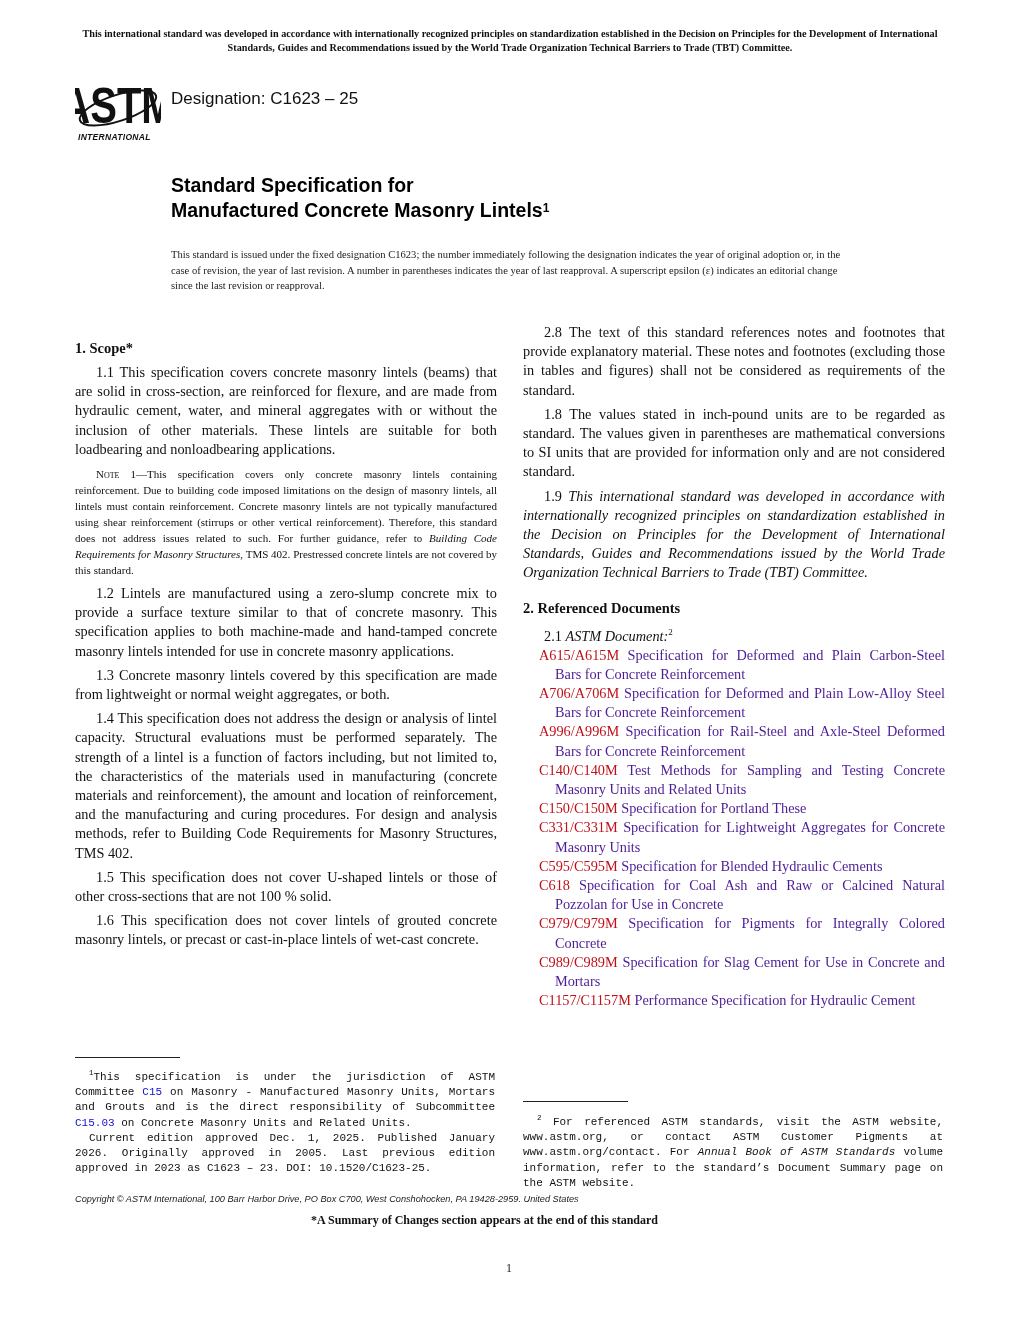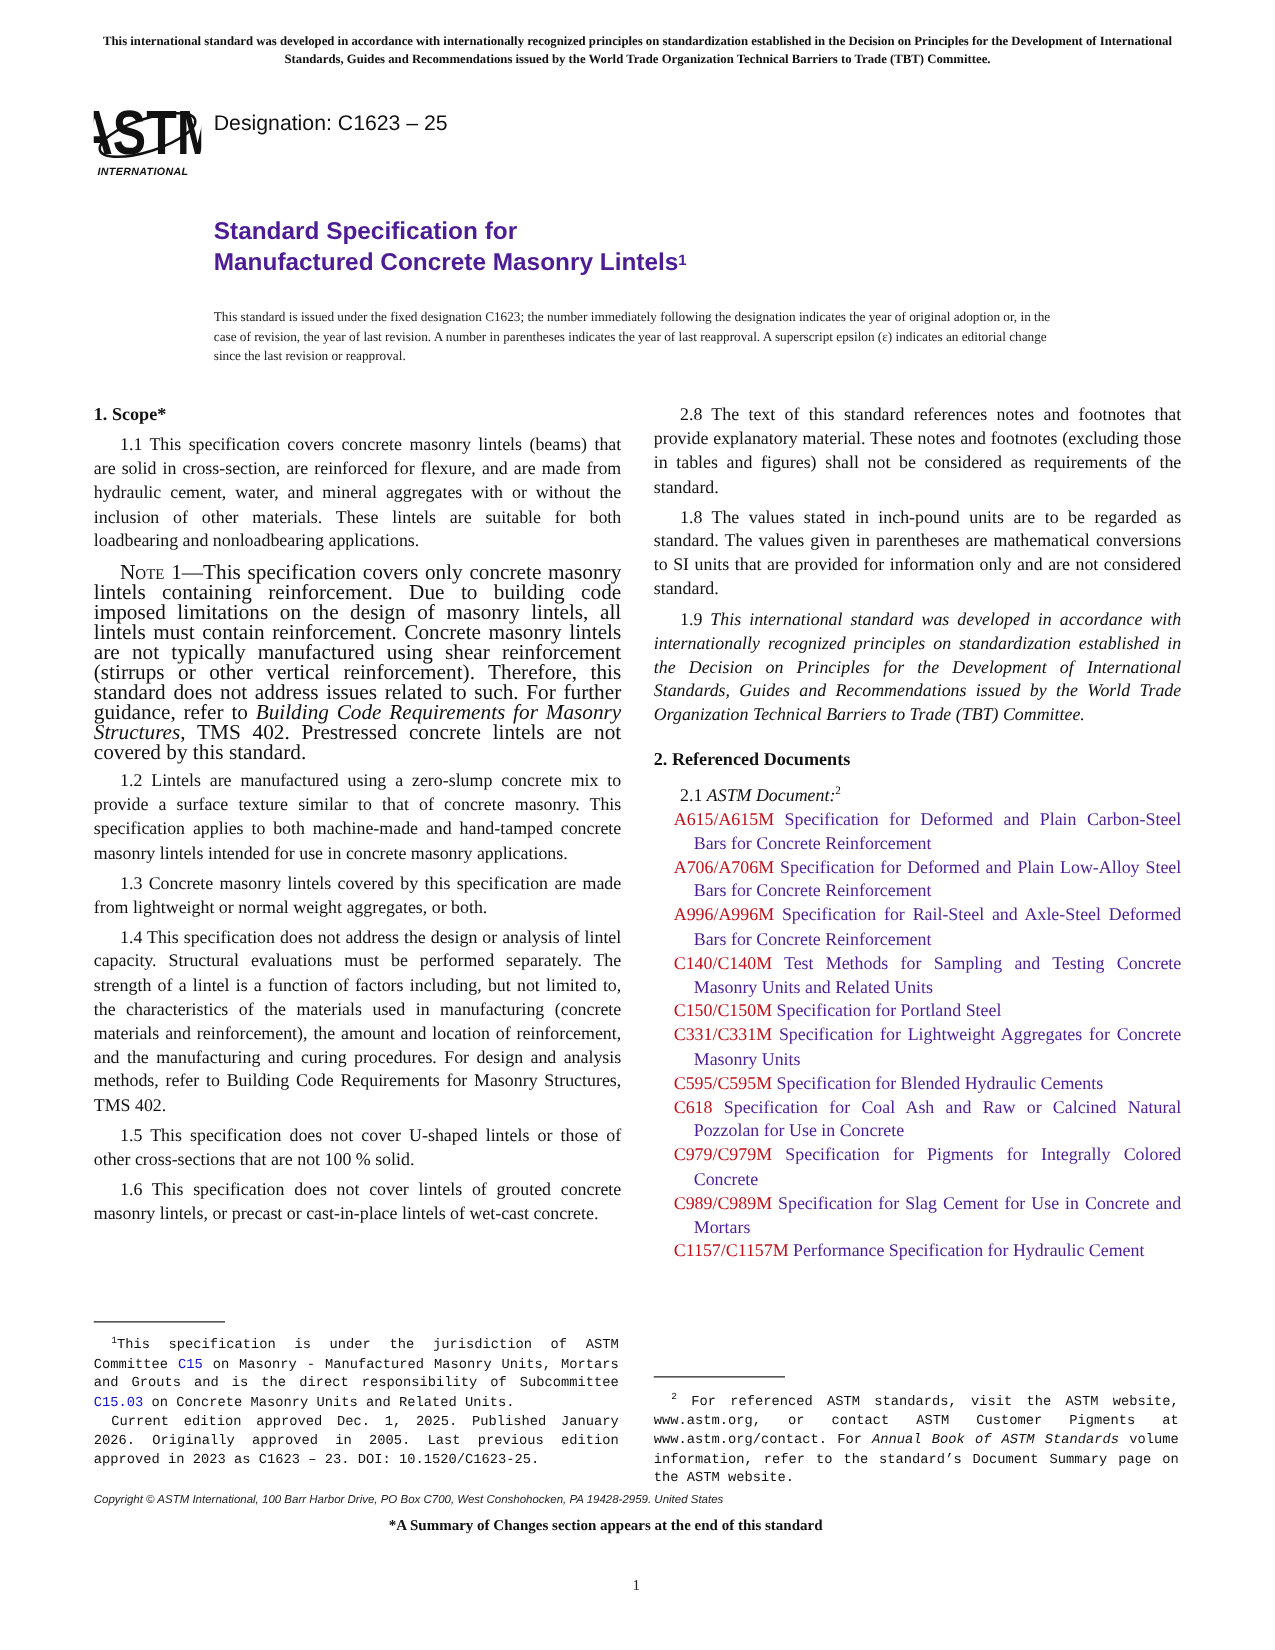--- a/index.html
+++ b/index.html
@@ -16,36 +16,36 @@
     position: absolute; left: 78px; top: 132px; font-family: "Liberation Sans", sans-serif;
     font-size: 8.5px; font-weight: bold; font-style: italic; letter-spacing: 0.3px; color: #111;
   }
   .designation {
     position: absolute; left: 171px; top: 89px;
     font-family: "Liberation Sans", sans-serif; font-size: 17px; font-weight: normal; color: #111;
   }
   .title {
     position: absolute; left: 171px; top: 173px;
     font-family: "Liberation Sans", sans-serif; font-size: 19.5px; font-weight: bold;
-    line-height: 25px; color: #4c1d95;
+    line-height: 25px; color: #000000;
   }
   .title sup { font-size: 12px; vertical-align: top; position: relative; top: -2px; }
 
   .issued {
     position: absolute; left: 171px; top: 247px; width: 680px;
     font-family: "Liberation Serif", serif; font-size: 10.6px; line-height: 15.5px; color: #222;
   }
 
   .col { position: absolute; top: 323px; width: 422px; font-family: "Liberation Serif", serif; color: #111; }
   .col-left { left: 75px; }
   .col-right { left: 523px; }
 
-  .section-head { font-weight: bold; font-size: 14.5px; line-height: 19px; margin: 0 0 5px 0; }
+  .section-head { font-weight: bold; font-size: 14.5px; line-height: 19px; margin: 16px 0 5px 0; }
   .para { font-size: 14.3px; line-height: 19.2px; text-align: justify; text-indent: 21px; margin: 0 0 5px 0; }
-  .note { font-size: 17px; line-height: 16px; text-align: justify; text-indent: 21px; margin: 7px 0 6px 0; }
+  .note { font-size: 11px; line-height: 16px; text-align: justify; text-indent: 21px; margin: 7px 0 6px 0; }
   .note .small-caps { font-variant: small-caps; }
   .ital { font-style: italic; }
 
   .ref-list { margin: 0; padding: 0; list-style: none; }
   .ref-item { font-size: 14.3px; line-height: 19.2px; padding-left: 32px; text-indent: -16px; margin: 0; text-align: justify; }
   .ref-code { color: #c0101a; }
   .ref-title { color: #4c1d95; }
   .sub-head { font-size: 14.3px; line-height: 19.2px; text-indent: 21px; margin: 0; }
   .sub-head sup { font-size: 9px; }
 
@@ -104,21 +104,21 @@
   <p class="para">1.8 The values stated in inch-pound units are to be regarded as standard. The values given in parentheses are mathematical conversions to SI units that are provided for information only and are not considered standard.</p>
   <p class="para"><span>1.9 </span><span class="ital">This international standard was developed in accordance with internationally recognized principles on standardization established in the Decision on Principles for the Development of International Standards, Guides and Recommendations issued by the World Trade Organization Technical Barriers to Trade (TBT) Committee.</span></p>
 
   <div class="section-head" style="margin-top:16px">2.  Referenced Documents</div>
   <p class="sub-head"><span>2.1 </span><span class="ital">ASTM Document:</span><sup>2</sup></p>
   <ul class="ref-list">
     <li class="ref-item"><span class="ref-code">A615/A615M</span> <span class="ref-title">Specification for Deformed and Plain Carbon-Steel Bars for Concrete Reinforcement</span></li>
     <li class="ref-item"><span class="ref-code">A706/A706M</span> <span class="ref-title">Specification for Deformed and Plain Low-Alloy Steel Bars for Concrete Reinforcement</span></li>
     <li class="ref-item"><span class="ref-code">A996/A996M</span> <span class="ref-title">Specification for Rail-Steel and Axle-Steel Deformed Bars for Concrete Reinforcement</span></li>
     <li class="ref-item"><span class="ref-code">C140/C140M</span> <span class="ref-title">Test Methods for Sampling and Testing Concrete Masonry Units and Related Units</span></li>
-    <li class="ref-item"><span class="ref-code">C150/C150M</span> <span class="ref-title">Specification for Portland Steel</span></li>
+    <li class="ref-item"><span class="ref-code">C150/C150M</span> <span class="ref-title">Specification for Portland These</span></li>
     <li class="ref-item"><span class="ref-code">C331/C331M</span> <span class="ref-title">Specification for Lightweight Aggregates for Concrete Masonry Units</span></li>
     <li class="ref-item"><span class="ref-code">C595/C595M</span> <span class="ref-title">Specification for Blended Hydraulic Cements</span></li>
     <li class="ref-item"><span class="ref-code">C618</span> <span class="ref-title">Specification for Coal Ash and Raw or Calcined Natural Pozzolan for Use in Concrete</span></li>
     <li class="ref-item"><span class="ref-code">C979/C979M</span> <span class="ref-title">Specification for Pigments for Integrally Colored Concrete</span></li>
     <li class="ref-item"><span class="ref-code">C989/C989M</span> <span class="ref-title">Specification for Slag Cement for Use in Concrete and Mortars</span></li>
     <li class="ref-item"><span class="ref-code">C1157/C1157M</span> <span class="ref-title">Performance Specification for Hydraulic Cement</span></li>
   </ul>
 </div>
 
 <div class="footnote-rule" style="left:75px; top:1057px;"></div>

